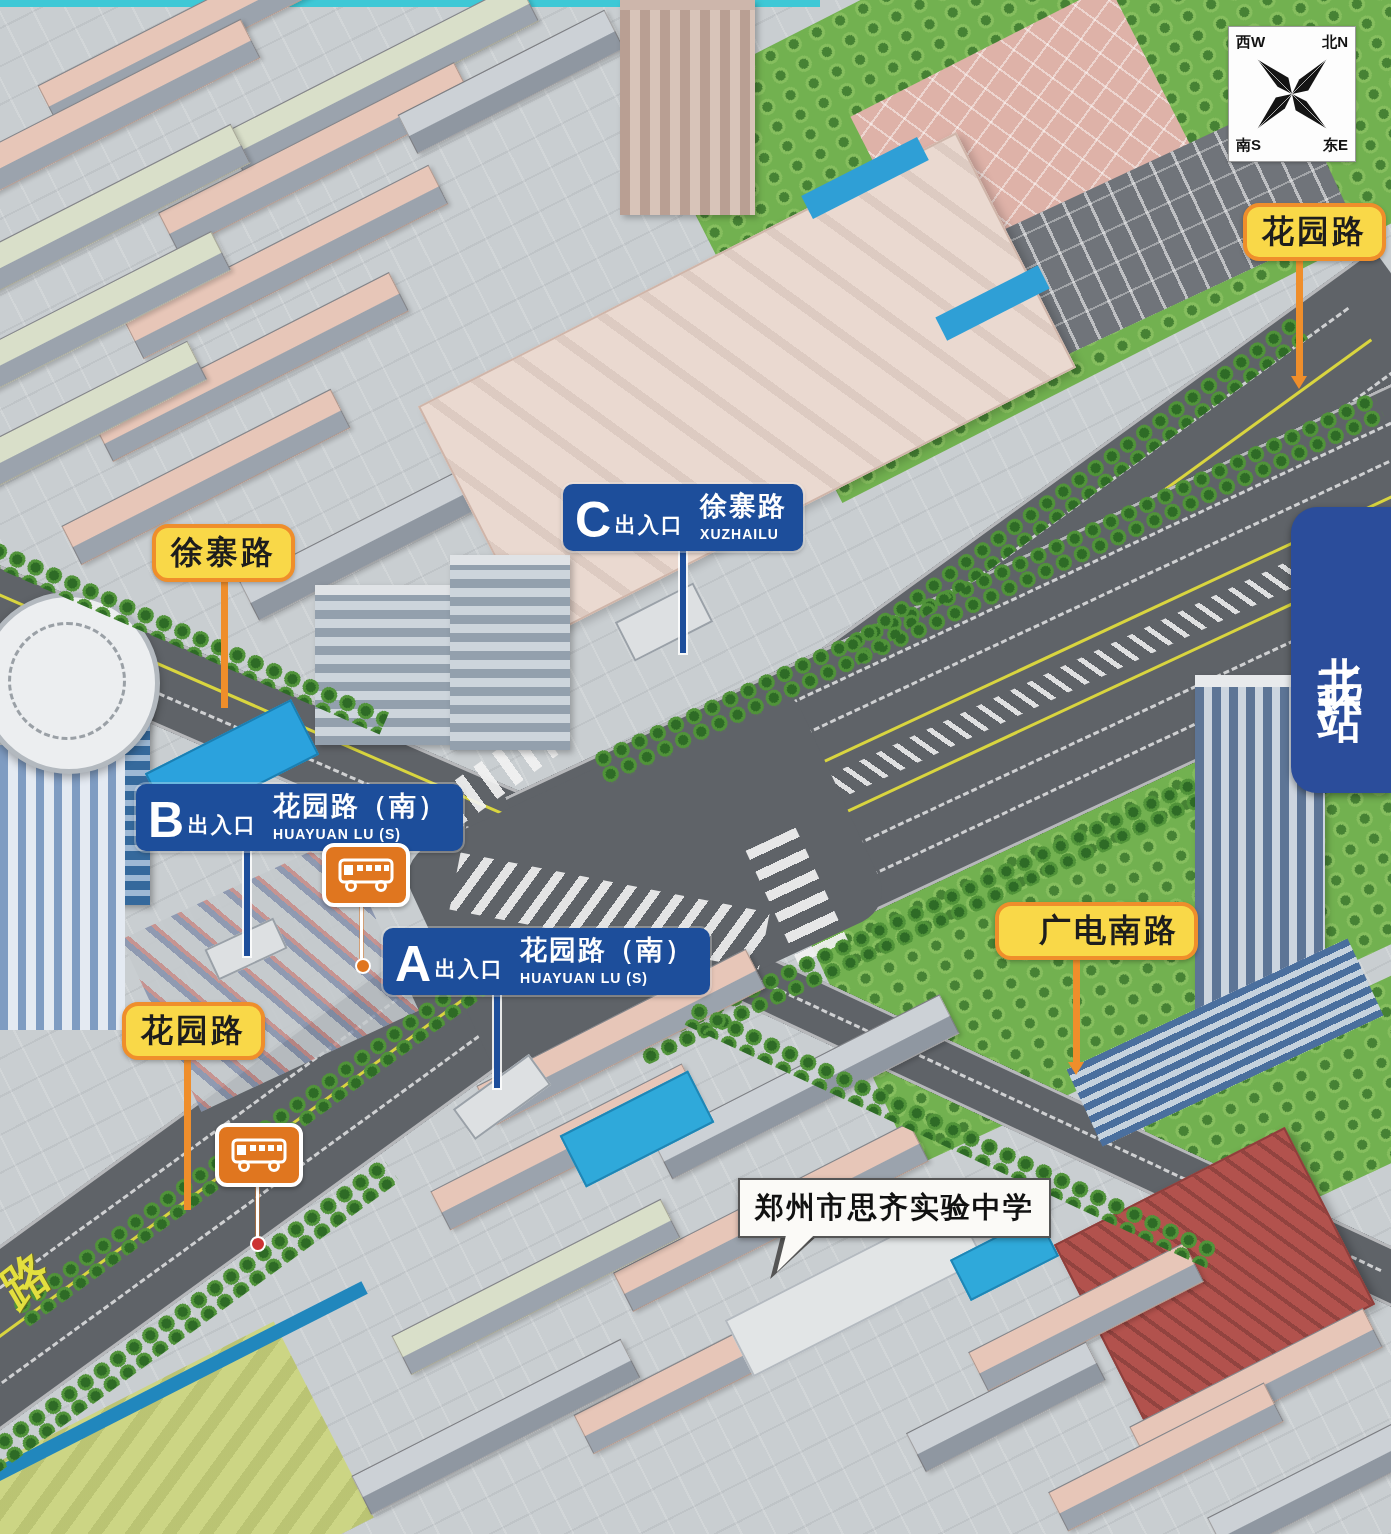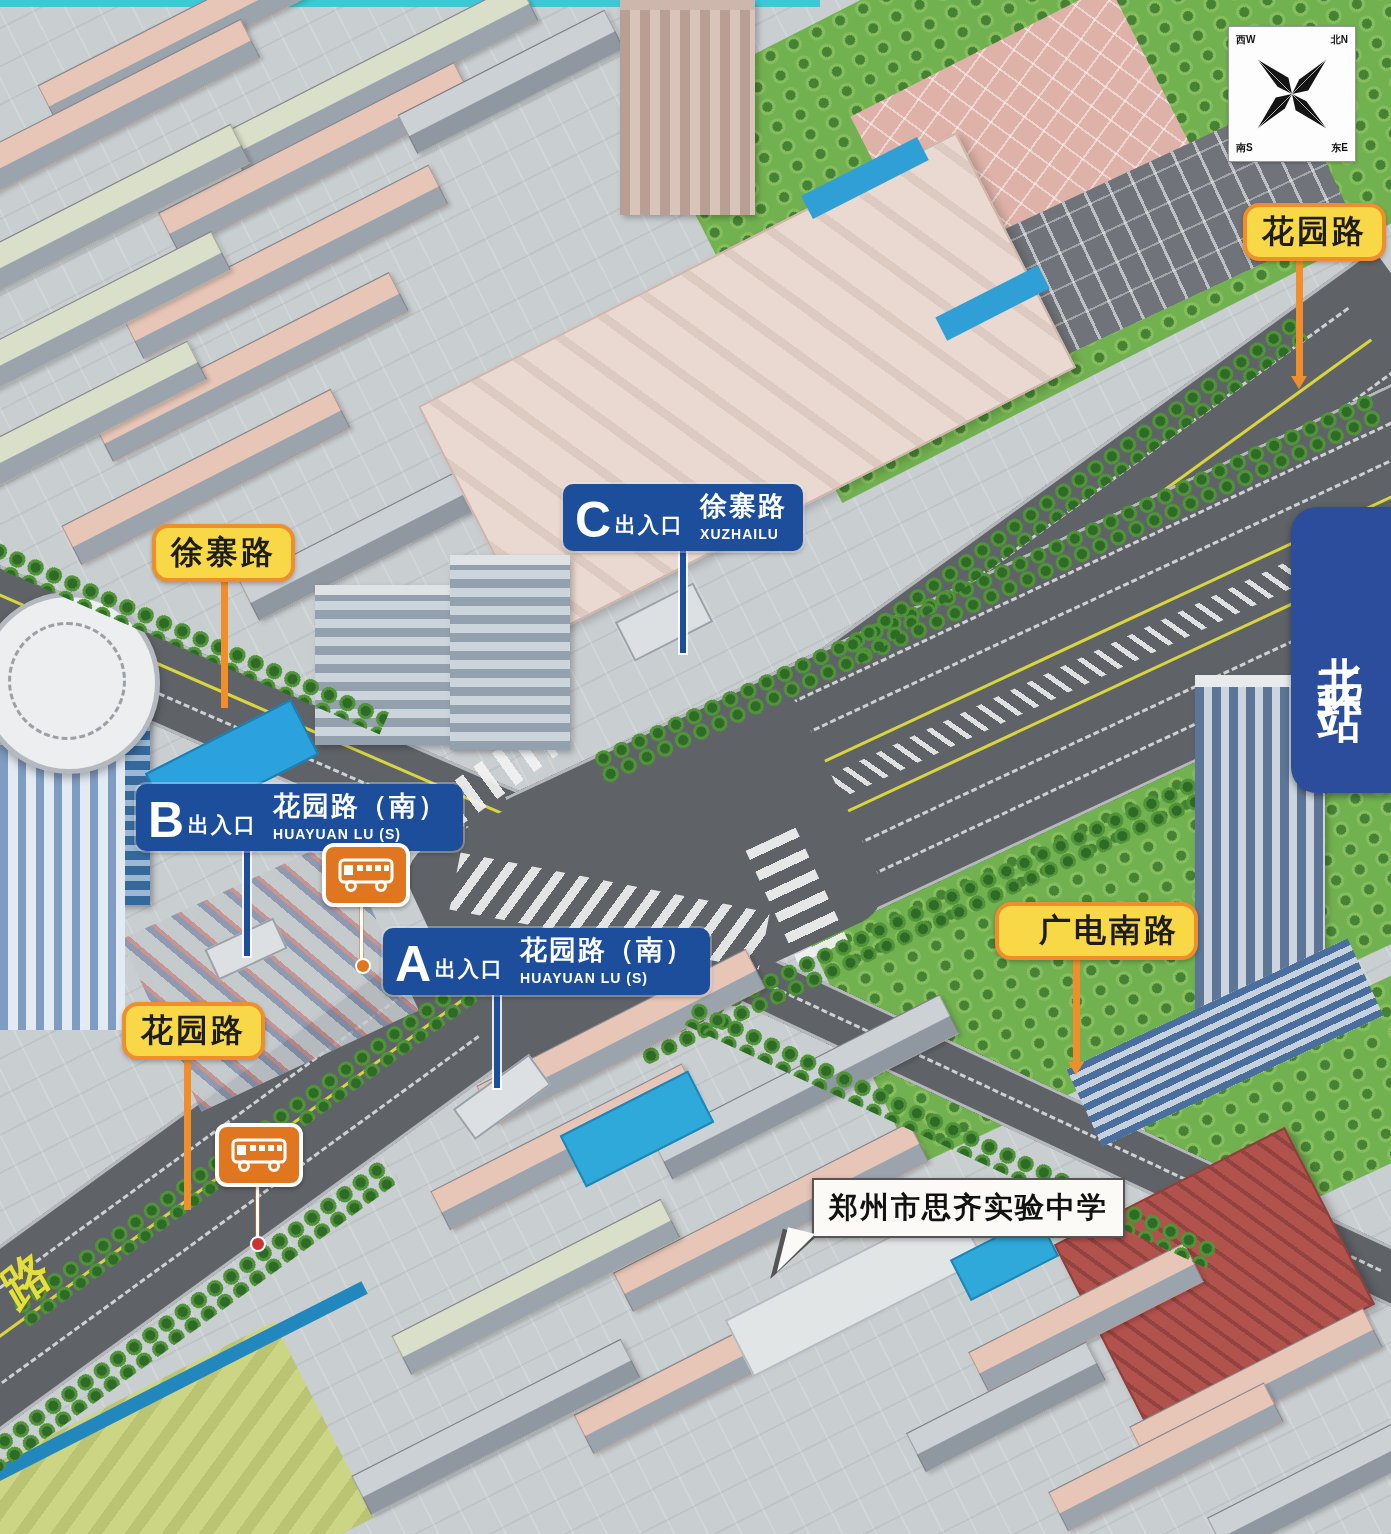--- a/index.html
+++ b/index.html
@@ -71,21 +71,21 @@
     box-shadow:0 2px 5px rgba(0,0,0,.3);
   }
   .banner{
     position:absolute;background:#2b4d9b;border-radius:26px 0 0 26px;color:#fff;
     display:flex;align-items:center;justify-content:center;
     writing-mode:vertical-rl;text-orientation:upright;
     font-size:44px;font-weight:bold;letter-spacing:14px;z-index:30;
     box-shadow:0 3px 7px rgba(0,0,0,.4);
   }
   .compass{position:absolute;background:#fdfdfd;border:1px solid #999;z-index:30;box-shadow:0 1px 3px rgba(0,0,0,.25);}
-  .compass span{position:absolute;font-size:10px;font-weight:bold;color:#111;}
+  .compass span{position:absolute;font-size:15px;font-weight:bold;color:#111;}
   .vline{position:absolute;z-index:25;}
   .vline.orange{width:7px;background:#ef8e2b;}
   .vline.blue{width:6px;background:#1d4e9b;box-shadow:0 0 0 2px rgba(255,255,255,.85);}
   .vline.white{width:3px;background:#fff;box-shadow:0 0 0 1px rgba(224,118,31,.5);}
   .arrow-down{position:absolute;width:0;height:0;border-left:8px solid transparent;border-right:8px solid transparent;border-top:13px solid #ef8e2b;z-index:25;}
   .dot{position:absolute;border-radius:50%;z-index:25;}
   .bus{
     position:absolute;width:80px;height:56px;background:#e0761f;border:4px solid #fff;border-radius:12px;
     display:flex;align-items:center;justify-content:center;z-index:30;box-shadow:0 2px 4px rgba(0,0,0,.3);
   }
@@ -236,21 +236,21 @@
       <span class="exit-road-cn">花园路（南）</span>
       <span class="exit-road-en">HUAYUAN LU (S)</span>
     </span>
   </div>
 
   <div class="road-tag" style="left:1243px;top:203px;">花园路</div>
   <div class="road-tag" style="left:152px;top:524px;">徐寨路</div>
   <div class="road-tag" style="left:995px;top:902px;padding-left:40px;">广电南路</div>
   <div class="road-tag" style="left:122px;top:1002px;">花园路</div>
 
-  <div class="callout" style="left:812px;top:1178px;">郑州市思齐实验中学</div>
+  <div class="callout" style="left:738px;top:1178px;">郑州市思齐实验中学</div>
   <div class="tail" style="left:776px;top:1232px;border-top:52px solid #555;border-right:34px solid transparent;transform:rotate(14deg);"></div>
   <div class="tail" style="left:782px;top:1230px;border-top:46px solid #fbfaf7;border-right:28px solid transparent;transform:rotate(14deg);z-index:30;"></div>
 
   <div class="banner" style="left:1291px;top:507px;width:100px;height:286px;">北三环站</div>
 
   <div class="compass" style="left:1228px;top:26px;width:126px;height:134px;">
     <span style="left:7px;top:6px;">西W</span>
     <span style="right:7px;top:6px;">北N</span>
     <span style="left:7px;bottom:6px;">南S</span>
     <span style="right:7px;bottom:6px;">东E</span>

